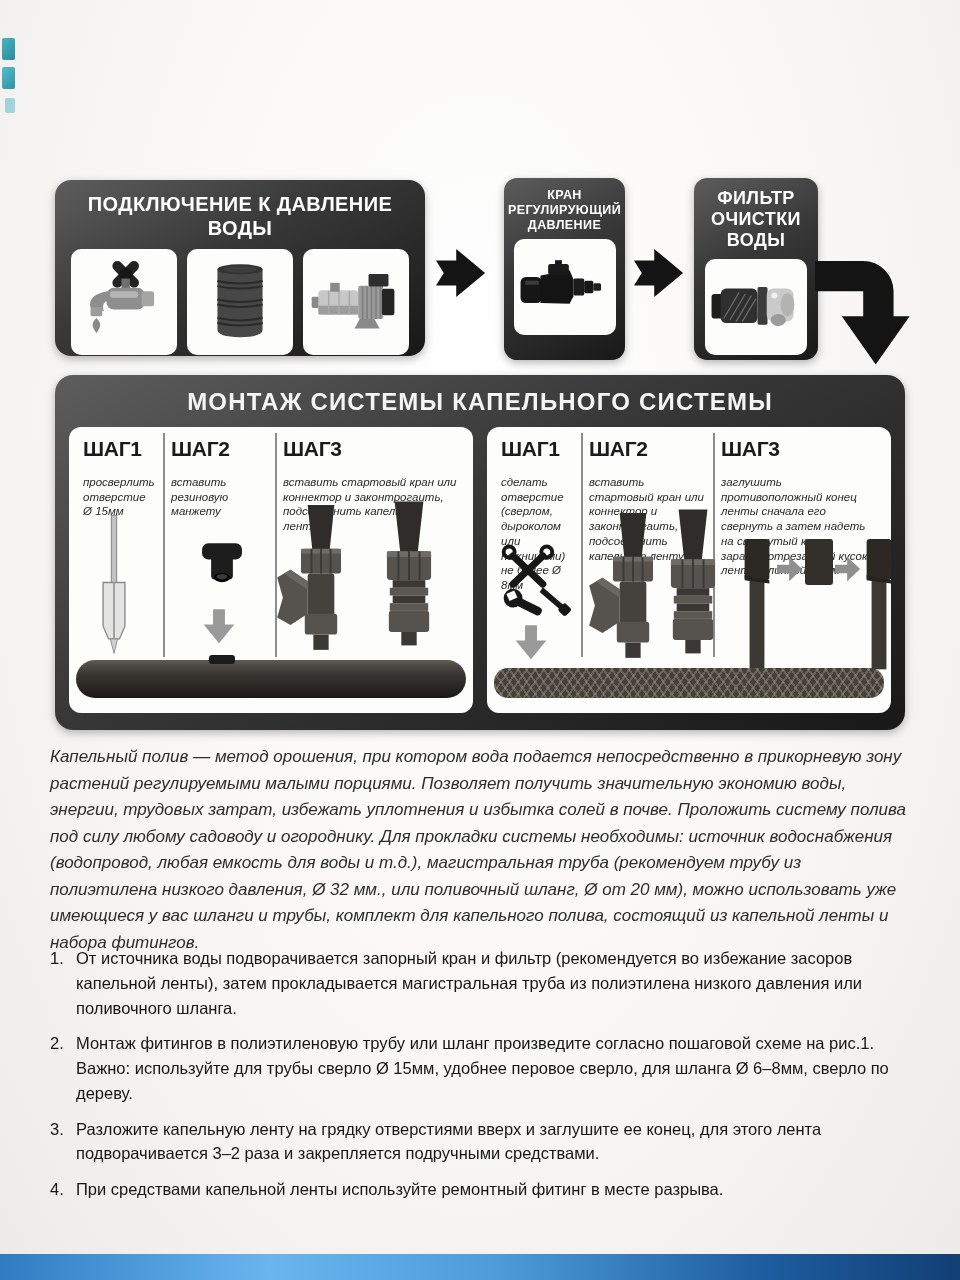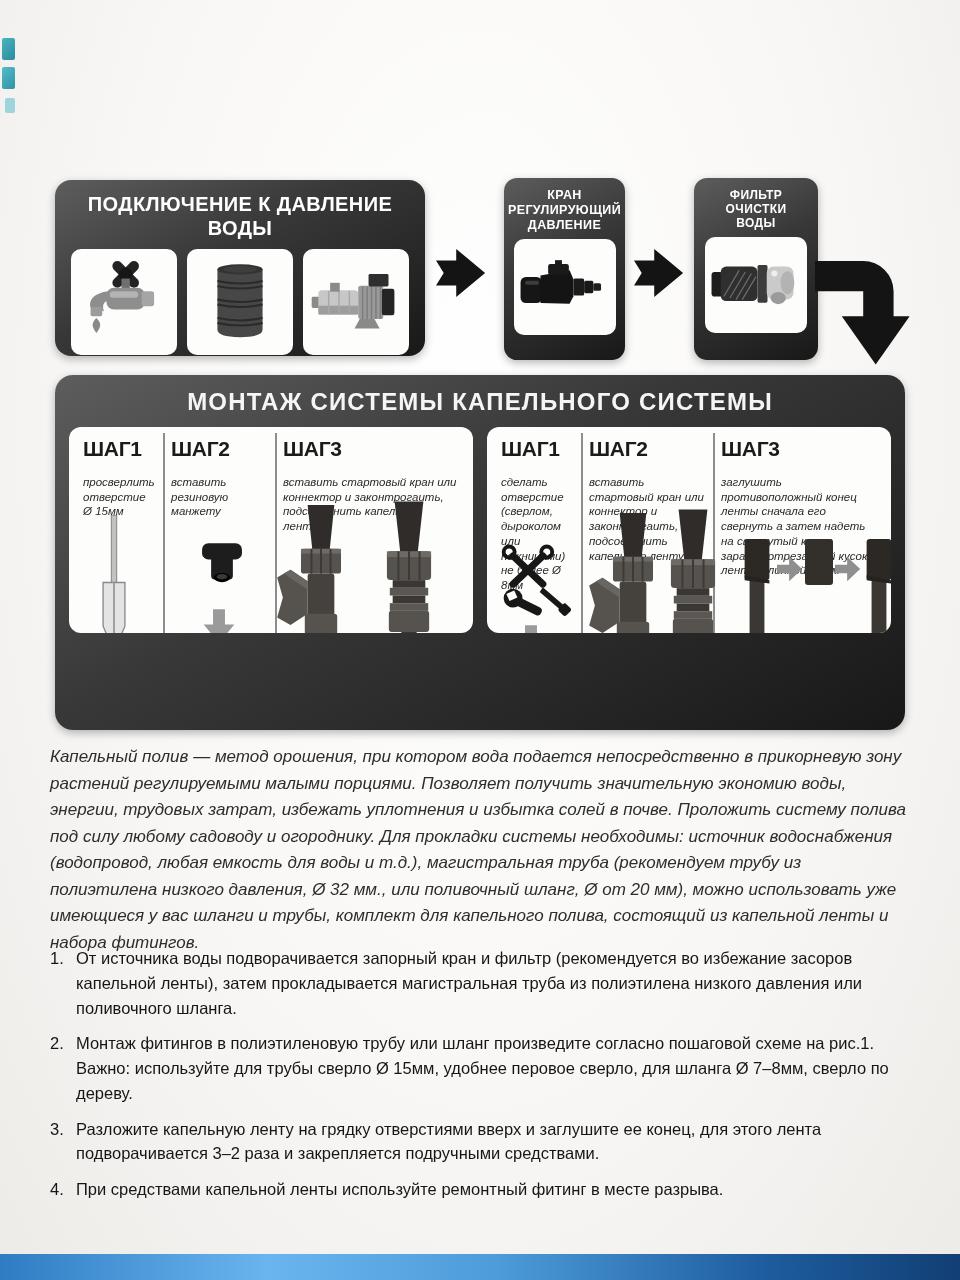--- a/index.html
+++ b/index.html
@@ -15,21 +15,21 @@
     border-radius:16px;box-shadow:0 3px 8px rgba(0,0,0,.28);
     color:#fff;
   }
   .dcard .ctitle{font-weight:bold;text-align:center;line-height:1.18;letter-spacing:.4px;white-space:pre-line;}
   .tilerow{display:flex;justify-content:center;gap:10px;margin-top:9px;}
   .tile{background:#fdfdfc;border-radius:10px;display:flex;align-items:center;justify-content:center;}
   .tile-lg{width:106px;height:106px;}
   .tile-sm{width:102px;height:96px;}
   
   .mtitle{position:absolute;left:0;right:0;top:13px;text-align:center;font-size:24px;font-weight:bold;letter-spacing:1.2px;color:#f5f5f5;}
-  .wpanel{position:absolute;top:52px;height:206px;background:#fdfdfc;border-radius:12px;overflow:hidden;}
+  .wpanel{position:absolute;top:52px;height:286px;background:#fdfdfc;border-radius:12px;overflow:hidden;}
   .cols{position:absolute;left:8px;top:6px;right:8px;height:224px;display:flex;}
   .col{padding:4px 8px 0 6px;box-sizing:border-box;}
   .col.divider{border-right:2px solid #8d8d8d;}
   .step-label{font-size:21px;font-weight:bold;color:#1b1b1b;letter-spacing:-.3px;}
   .step-text{margin-top:14px;font-size:11.5px;line-height:1.28;color:#2a2a2a;font-style:italic;}
   .pipe{
     position:absolute;left:7px;right:7px;top:233px;height:38px;border-radius:20px;
     background:linear-gradient(180deg,#5d5953 0%,#3b3834 35%,#262320 78%,#1b1916 100%);
   }
   .tape{
@@ -149,21 +149,21 @@
         </svg>
       </div>
     </div>
   </div>
 
   <svg class="abs" style="left:634px;top:246px;" width="52" height="54" viewBox="0 0 54 56">
     <polygon points="0,15 21,15 21,3 51,28 21,53 21,41 0,41 8,28" fill="#141414"></polygon>
   </svg>
 
   <div class="dcard" style="left:694px;top:178px;width:124px;height:182px;border-radius:13px;">
-    <div class="ctitle" style="font-size:12px;margin-top:10px;">ФИЛЬТР
+    <div class="ctitle" style="font-size:18px;margin-top:10px;">ФИЛЬТР
 ОЧИСТКИ
 ВОДЫ</div>
     <div class="tilerow" style="margin-top:7px;">
       <div class="tile tile-sm">
         <svg width="92" height="58" viewBox="0 0 120 74">
           <rect x="2" y="20" width="15" height="32" rx="4" fill="#1d1d1d"></rect>
           <rect x="14" y="13" width="48" height="45" rx="7" fill="#2f2f2f"></rect>
           <g stroke="#6d6d6d" stroke-width="1.6">
               <line x1="18" y1="52" x2="38" y2="18"></line>
               <line x1="26" y1="54" x2="46" y2="20"></line>
@@ -341,21 +341,21 @@
   <div class="desc">Капельный полив — метод орошения, при котором вода подается непосредственно в прикорневую зону растений регулируемыми малыми порциями. Позволяет получить значительную экономию воды, энергии, трудовых затрат, избежать уплотнения и избытка солей в почве. Проложить систему полива под силу любому садоводу и огороднику. Для прокладки системы необходимы: источник водоснабжения (водопровод, любая емкость для воды и т.д.), магистральная труба (рекомендуем трубу из полиэтилена низкого давления, Ø 32 мм., или поливочный шланг, Ø от 20 мм), можно использовать уже имеющиеся у вас шланги и трубы, комплект для капельного полива, состоящий из капельной ленты и набора фитингов.</div>
 
 
   <div class="proc-list">
     <div class="proc-item">
       <span class="num">1.</span>
       <span class="txt">От источника воды подворачивается запорный кран и фильтр (рекомендуется во избежание засоров капельной ленты), затем прокладывается магистральная труба из полиэтилена низкого давления или поливочного шланга.</span>
     </div>
     <div class="proc-item">
       <span class="num">2.</span>
-      <span class="txt">Монтаж фитингов в полиэтиленовую трубу или шланг произведите согласно пошаговой схеме на рис.1. Важно: используйте для трубы сверло Ø 15мм, удобнее перовое сверло, для шланга Ø 7–8мм, сверло по дереву.</span>
+      <span class="txt">Монтаж фитингов в полиэтиленовую трубу или шланг произведите согласно пошаговой схеме на рис.1. Важно: используйте для трубы сверло Ø 15мм, удобнее перовое сверло, для шланга Ø 6–8мм, сверло по дереву.</span>
     </div>
     <div class="proc-item">
       <span class="num">3.</span>
       <span class="txt">Разложите капельную ленту на грядку отверстиями вверх и заглушите ее конец, для этого лента подворачивается 3–2 раза и закрепляется подручными средствами.</span>
     </div>
     <div class="proc-item">
       <span class="num">4.</span>
       <span class="txt">При средствами капельной ленты используйте ремонтный фитинг в месте разрыва.</span>
     </div>
   </div>

